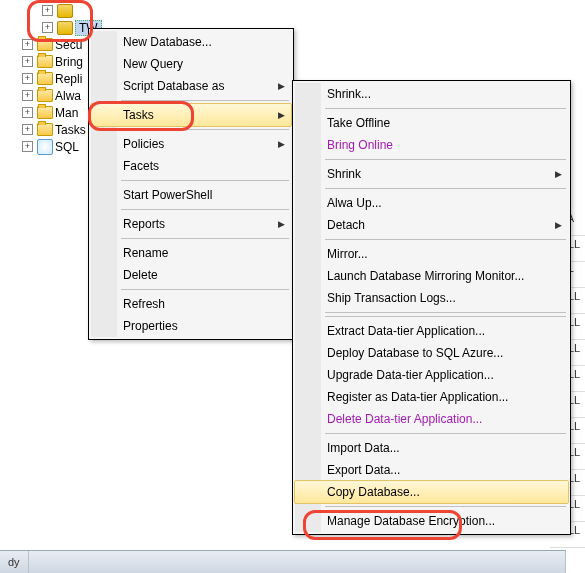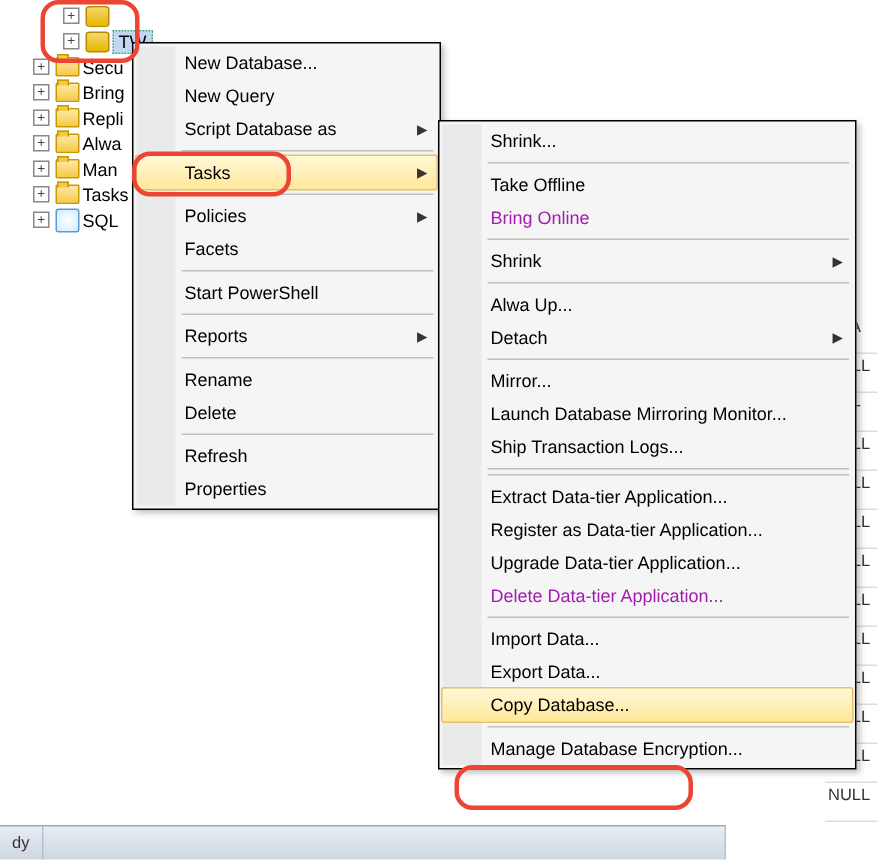--- a/index.html
+++ b/index.html
@@ -116,21 +116,21 @@
     position: absolute;
     right: 6px;
     font-size: 9px;
     color: #333;
   }
 
   .menu1 { top: 28px; left: 88px; width: 200px; }
   .menu2 { top: 80px; left: 292px; width: 273px; }
 
   .statusbar {
-    position:absolute; left:0; bottom:0; width:484px; height:22px;
+    position:absolute; left:0; bottom:0; width:566px; height:22px;
     background:linear-gradient(#e8edf4,#cfd7e2);
     border-top:1px solid #9aa;
     font-size:11px; color:#333;
     display:flex; align-items:center;
   }
   .statusbar .chunk { padding:0 8px; border-right:1px solid #b8c0cc; height:100%; display:flex;align-items:center;}
 
   
   .bgtable {
     position:absolute; right:0px; top:210px; width:35px;
@@ -288,24 +288,27 @@
     </div>
     <div class="menu-item">
       <span>Ship Transaction Logs...</span>
     </div>
     <div class="menu-sep"></div>
     <div class="menu-sep"></div>
     <div class="menu-item">
       <span>Extract Data-tier Application...</span>
     </div>
     <div class="menu-item">
+      <span>Deploy Database to SQL Azure...</span>
+    </div>
+    <div class="menu-item">
+      <span>Upgrade Data-tier Application...</span>
+    </div>
+    <div class="menu-item">
       <span>Register as Data-tier Application...</span>
-    </div>
-    <div class="menu-item">
-      <span>Upgrade Data-tier Application...</span>
     </div>
     <div class="menu-item disabled">
       <span>Delete Data-tier Application...</span>
     </div>
     <div class="menu-sep"></div>
     <div class="menu-item">
       <span>Import Data...</span>
     </div>
     <div class="menu-item">
       <span>Export Data...</span>

